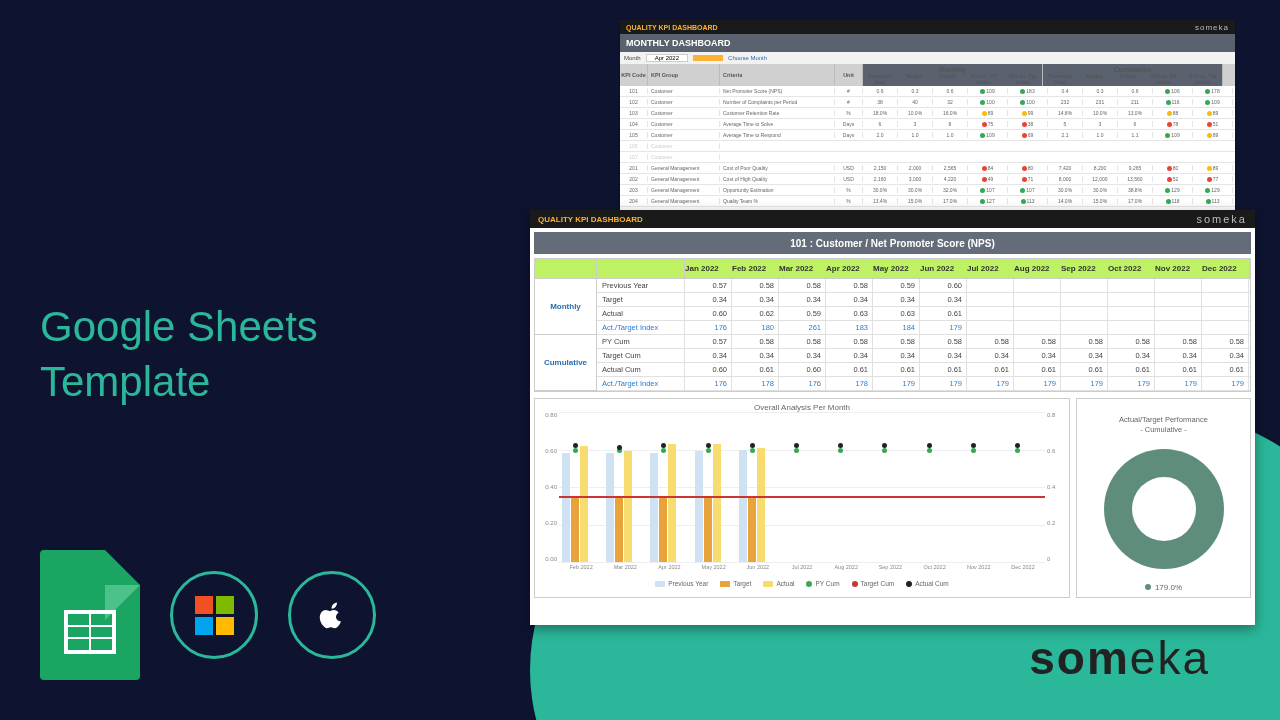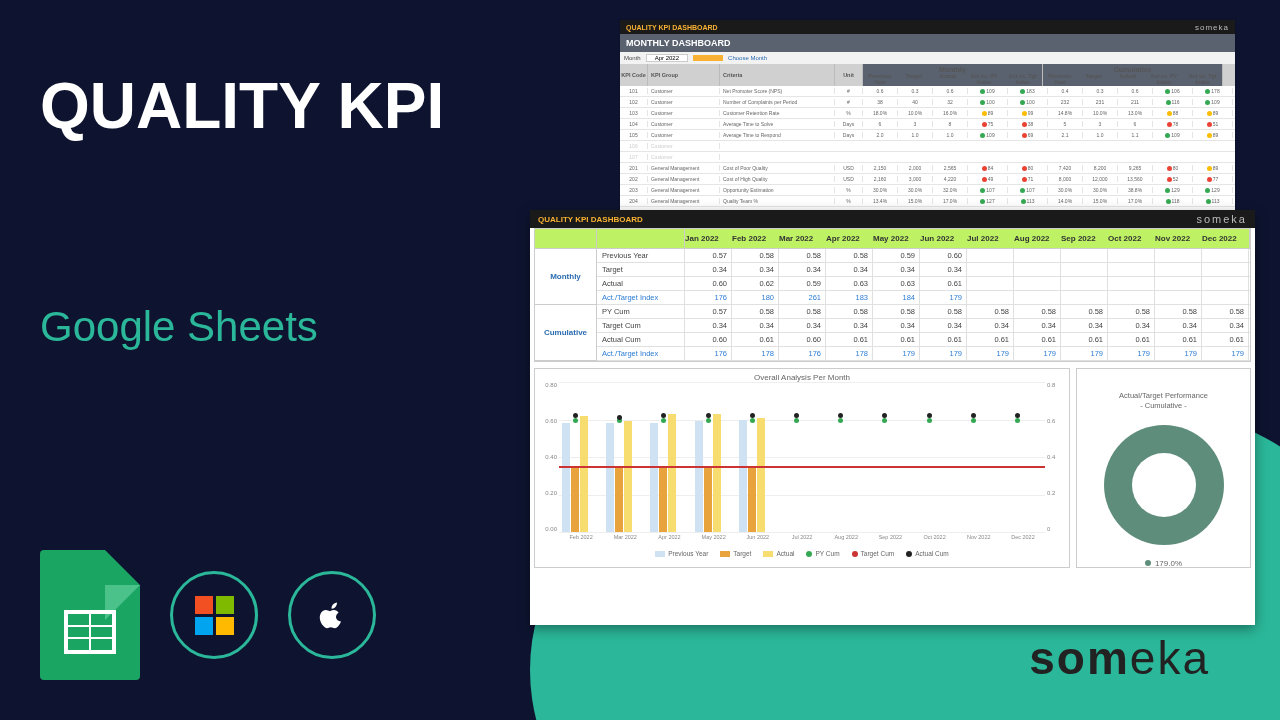--- a/index.html
+++ b/index.html
@@ -78,35 +78,35 @@
 .bar.act{background:#f7dc6f;left:21px}
 .line-red{position:absolute;left:0;right:0;border-top:2px solid #cc3333}
 .dg2{width:5px;height:5px;background:#34a853;border-radius:50%;position:absolute}
 .db2{width:5px;height:5px;background:#222;border-radius:50%;position:absolute}
 .xlabels{display:flex;height:12px;margin:2px 20px 0}
 .xlabels>div{flex:1;font-size:5.5px;color:#888;text-align:center}
 .legend{display:flex;justify-content:center;gap:12px;font-size:6.5px;color:#666;margin-top:4px;align-items:center}
 .legend span{display:flex;align-items:center;gap:3px}
 .lb{width:10px;height:6px}
 .ld{width:6px;height:6px;border-radius:50%}
-.chart2{width:175px;border:1px solid #ccc;height:200px;display:flex;flex-direction:column;align-items:center;padding:22px}
+.chart2{width:175px;border:1px solid #ccc;height:200px;display:flex;flex-direction:column;align-items:center;padding:16px}
 .chart2-title{text-align:center;font-size:7.5px;color:#666;line-height:1.3}
 .donut{width:120px;height:120px;margin:14px 0;position:relative}
 .donut-ring{width:120px;height:120px;border-radius:50%;background:#5f8d7b;position:relative}
 .donut-hole{position:absolute;left:28px;top:28px;width:64px;height:64px;background:#fff;border-radius:50%}
 .donut-lbl{font-size:8px;color:#666;display:flex;align-items:center;gap:4px}
 </style>
 </head>
 <body>
 
 <div class="title">
-  <div>QUALITY KPI</div>
 </div>
 <div class="subtitle">
   <div>Google Sheets</div>
+  <div>Template</div>
 </div>
 
 <div class="icons">
   <div class="gs-icon">
     <div class="gs-shape">
       <div class="gs-fold"></div>
         <div class="gs-fold2"></div>
       <div class="gs-grid">
           <div></div>
           <div></div>
@@ -351,20 +351,21 @@
         <div class="cw-idx"><span class="dot dg"></span>113</div>
       </div>
     </div>
 </div>
 
 <div class="ss2">
   <div class="ss2-top">
       <span class="t">QUALITY KPI DASHBOARD</span>
       <span class="b">someka</span>
     </div>
+  <div class="ss2-sub">101 : Customer / Net Promoter Score (NPS)</div>
   <div class="tbl">
     <div class="tbl-head">
       <div class="tcw-grp"></div>
         <div class="tcw-row"></div>
       <div id="thm" style="display:flex;flex:1">
           <div class="tcw-m">Jan 2022</div>
           <div class="tcw-m">Feb 2022</div>
           <div class="tcw-m">Mar 2022</div>
           <div class="tcw-m">Apr 2022</div>
           <div class="tcw-m">May 2022</div>

